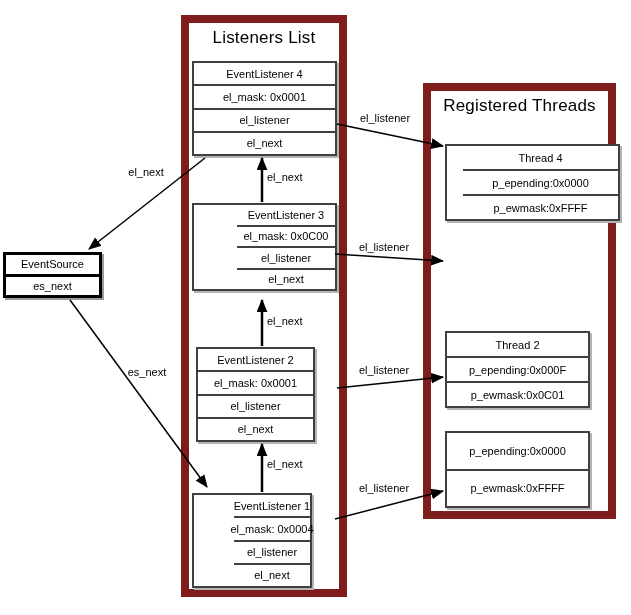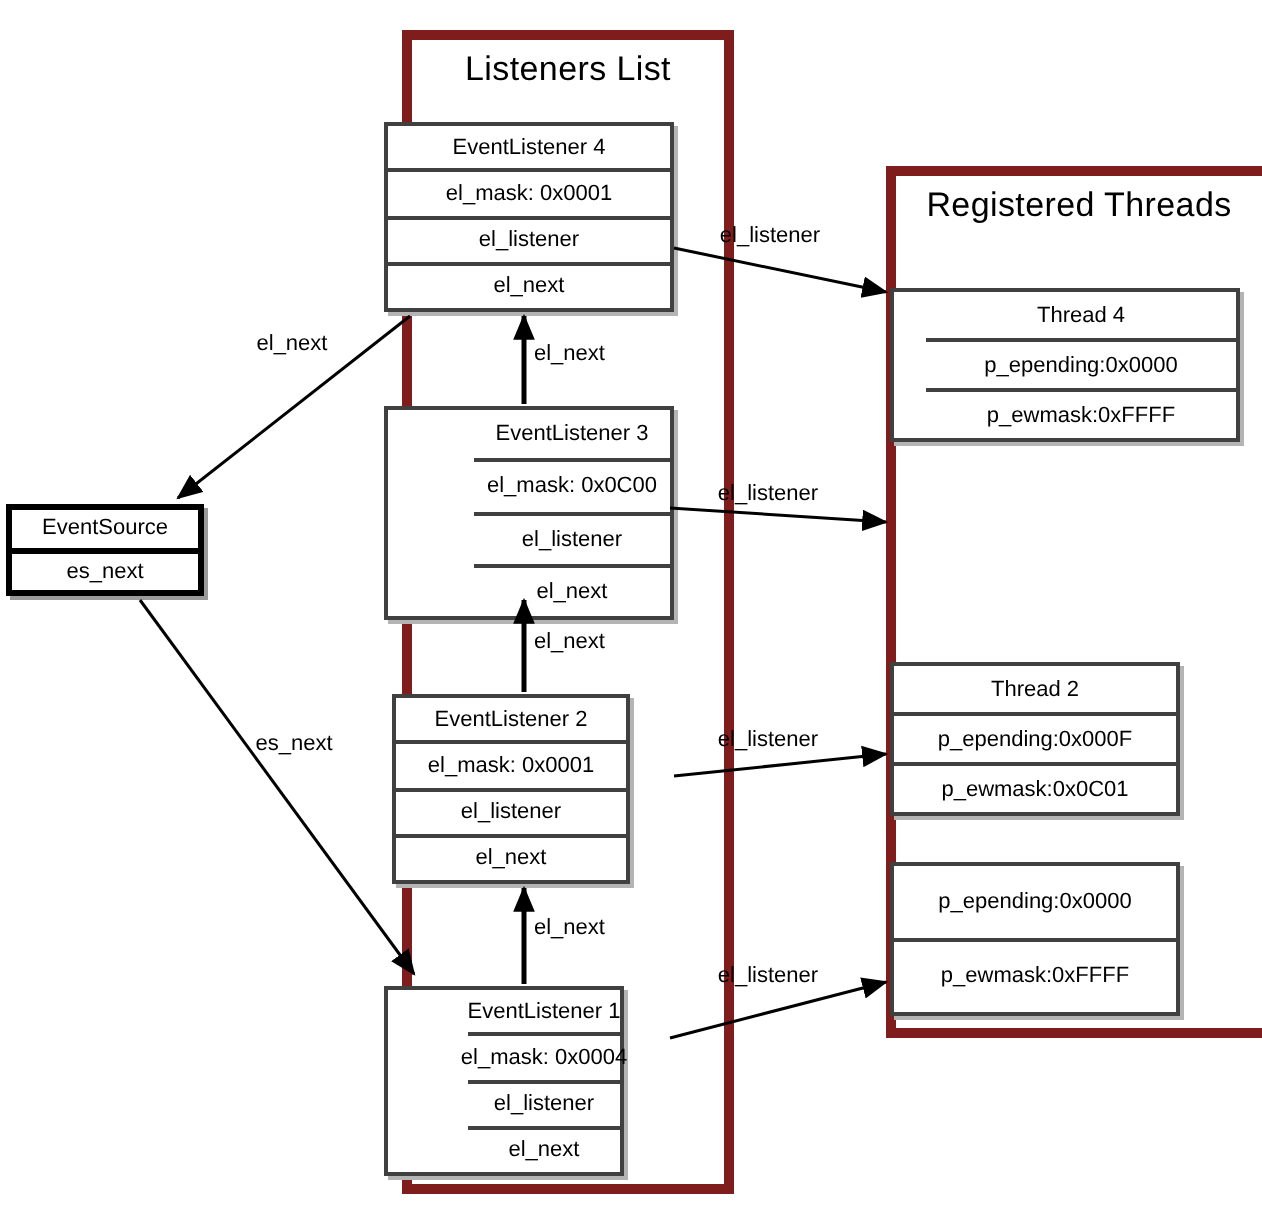--- a/index.html
+++ b/index.html
@@ -1,21 +1,21 @@
 <!DOCTYPE html>
 <html><head>
 <meta charset="utf-8">
 <style>
   html,body { margin:0; padding:0; background:#ffffff; }
   .canvas {
     position:relative; width:631px; height:615px; background:#ffffff;
     font-family:"Liberation Sans", sans-serif; color:#000; overflow:hidden;
   }
   .panel {
-    position:absolute; border:5px solid #7f1d1d; background:transparent; box-sizing:border-box;margin-left:20px;
+    position:absolute; border:8px solid #7f1d1d; background:transparent; box-sizing:border-box;
   }
   .panel-title {
     position:absolute; top:5px; left:0; width:100%; text-align:center;
     font-size:17px; letter-spacing:0.2px; color:#000; white-space:nowrap;
   }
   .node {
     position:absolute; background:#ffffff; border:2px solid #404040;
     box-shadow:2px 2px 0 #b4b4b4; box-sizing:border-box;
     display:flex; flex-direction:column;
   }
@@ -45,21 +45,21 @@
     <div class="panel-title">Registered Threads</div>
   </div>
 
   <div class="node" style="left:192px; top:61px; width:145px; height:95px;">
     <div class="row">EventListener 4</div>
     <div class="row">el_mask: 0x0001</div>
     <div class="row">el_listener</div>
     <div class="row">el_next</div>
   </div>
 
-  <div class="node" style="left:192px; top:203px; width:145px; height:107px;padding-left:43px;">
+  <div class="node" style="left:192px; top:203px; width:145px; height:88px;padding-left:43px;">
     <div class="row">EventListener 3</div>
     <div class="row">el_mask: 0x0C00</div>
     <div class="row">el_listener</div>
     <div class="row">el_next</div>
   </div>
 
   <div class="node" style="left:196px; top:347px; width:119px; height:95px;">
     <div class="row">EventListener 2</div>
     <div class="row">el_mask: 0x0001</div>
     <div class="row">el_listener</div>

